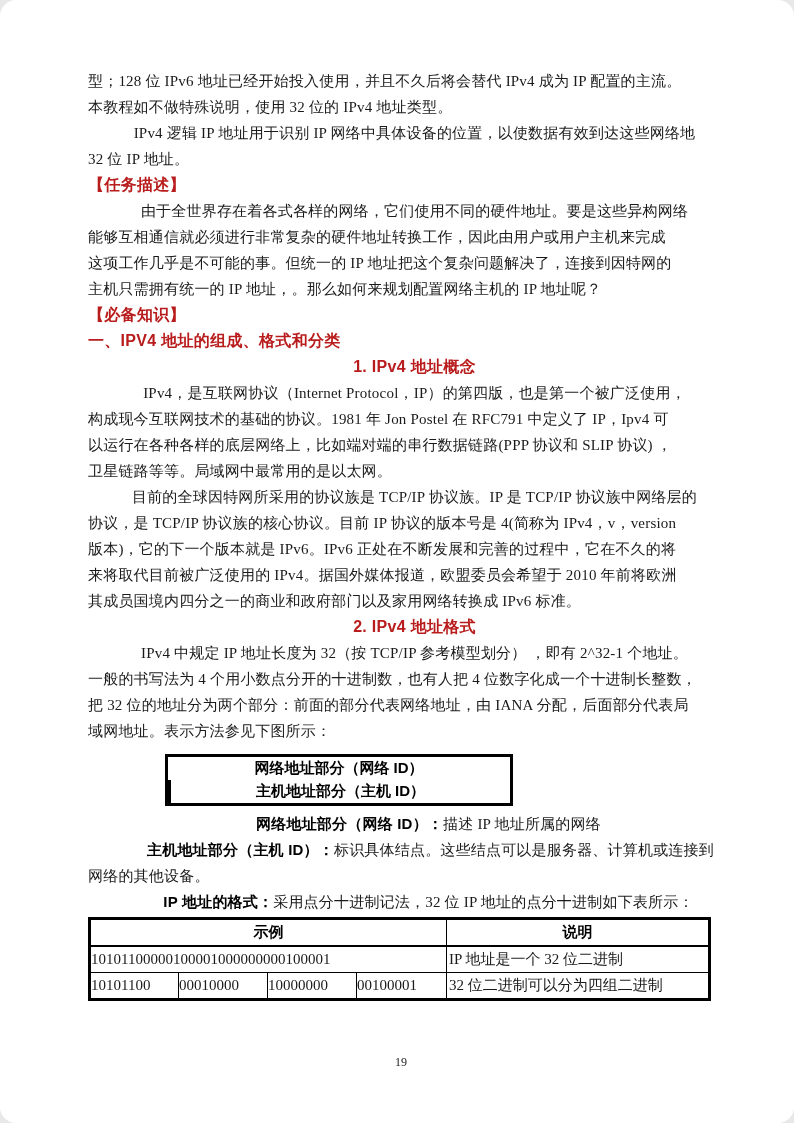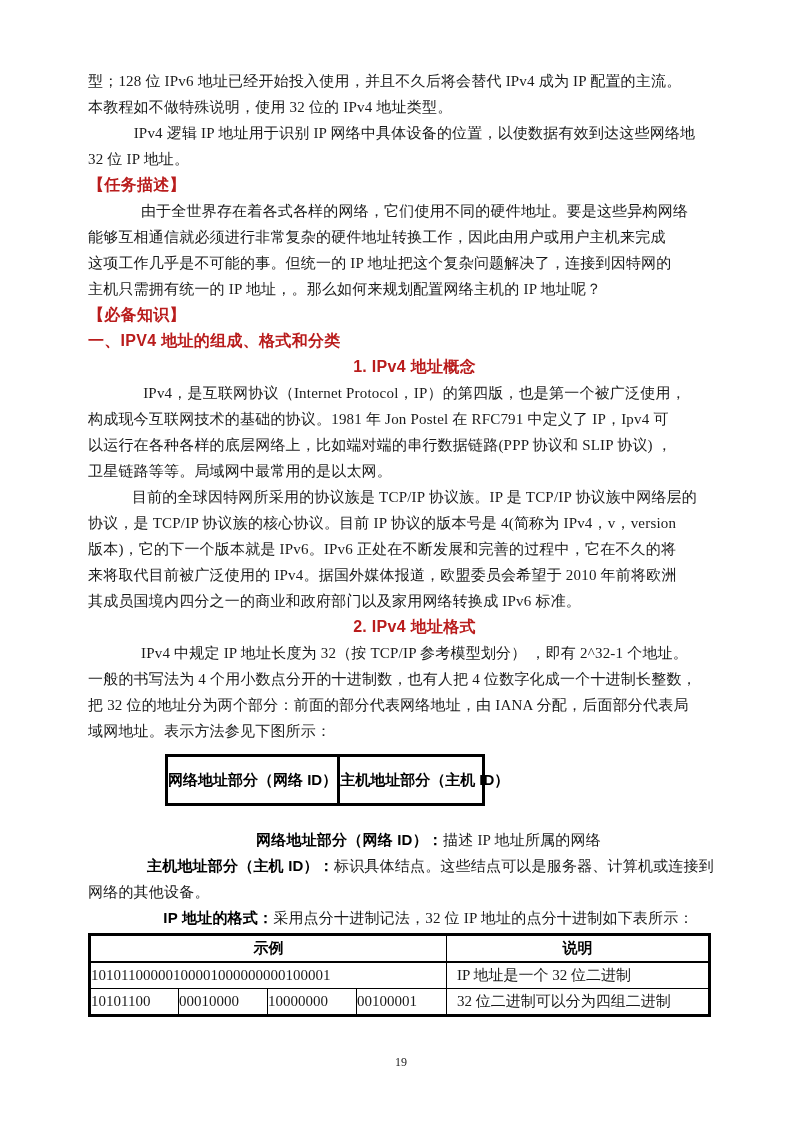--- a/index.html
+++ b/index.html
@@ -1,52 +1,53 @@
 <!DOCTYPE html>
 <html><head>
 <meta charset="utf-8">
 <style>
   * { margin:0; padding:0; box-sizing:border-box; }
   html,body { background:#e8e8e8; }
   .page {
     position:relative; width:794px; height:1123px; margin:0 auto;
     background:#ffffff; color:#1a1a1a; overflow:hidden;
     font-family:"Liberation Serif","DejaVu Serif",serif;
+    border-radius:16px;
   }
   .content { position:absolute; left:88px; top:68px; width:622px; font-size:15px; }
   .ln { height:26px; line-height:26px; white-space:pre; letter-spacing:0.2px; }
   .ind { padding-left:31px;text-align:center; }
   .hd {
     font-family:"Liberation Sans","DejaVu Sans",sans-serif;
     font-weight:bold; font-size:16px; letter-spacing:0.3px; color:#b91c1c;
   }
   .lead {
     font-family:"Liberation Sans","DejaVu Sans",sans-serif;
     font-weight:bold; color:#000;margin-left:28px;
   }
   .fig {
-    margin:10px 0 21px 77px; width:320px; height:52px;
-    border:3px solid #000; display:flex; background:#fff;
+    margin:10px 0 5px 77px; width:348px; height:52px;
+    border:3px solid #000; display:flex; background:#fff;flex-direction:column;
   }
   .fig-cell {
     flex:1; display:flex; align-items:center; justify-content:center;
     font-family:"Liberation Sans","DejaVu Sans",sans-serif;
     font-weight:bold; font-size:15px; color:#000; white-space:pre;
   }
   .fig-cell.right { border-left:3px solid #000; }
   table.tbl {
     margin-top:2px; width:620px; table-layout:fixed;
     border-collapse:collapse; border:3px solid #000; font-size:15px;
   }
   .tbl th, .tbl td { border:1px solid #000; height:27px; padding:0; white-space:pre; overflow:hidden; }
   .tbl th {
     font-family:"Liberation Sans","DejaVu Sans",sans-serif;
     font-weight:bold; font-size:15px; border-bottom:2px solid #000; color:#000;
   }
-  .tbl td.desc { text-align:left; padding-left:10px; }
+  .tbl td.desc { text-align:left; padding-left:2px; }
   .footer {
     position:absolute; top:1055px; left:4px; width:100%;
     text-align:center; font-size:12px; color:#222;
   }
 </style>
 </head>
 <body>
 
 <div class="page">
   <div class="content">

